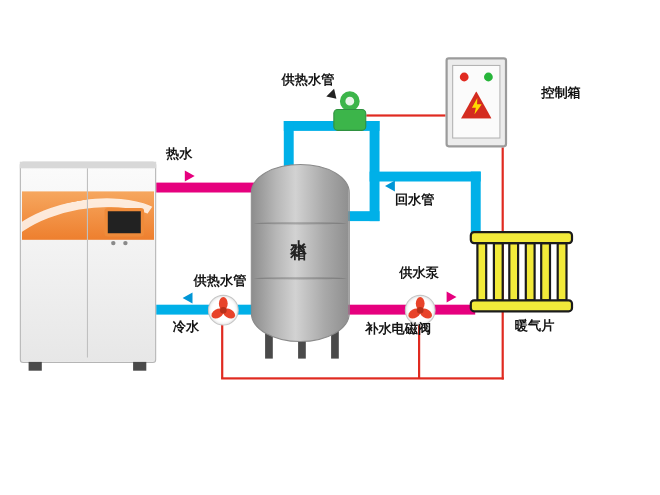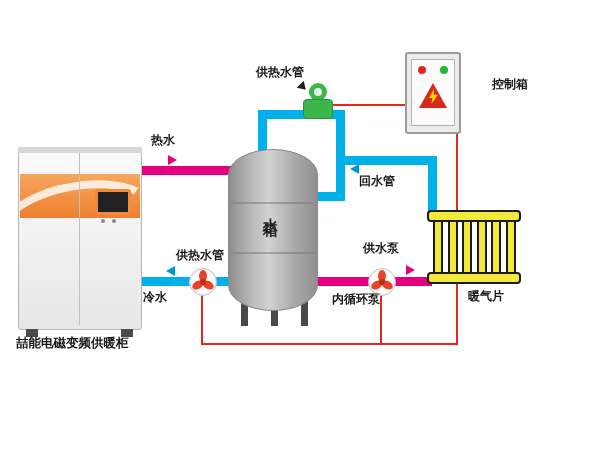--- a/index.html
+++ b/index.html
@@ -57,21 +57,20 @@
   <div class="abs" style="left:18px;top:147px;width:124px;height:6px;background:#d8d8d8;z-index:3"></div>
   <div class="abs" style="left:20px;top:174px;width:120px;height:44px;background:linear-gradient(180deg,#f6a75f,#ee7f2e);overflow:hidden;z-index:3">
     <div class="abs" style="left:-25px;top:8px;width:150px;height:70px;border:8px solid transparent;border-top-color:rgba(255,255,255,.8);border-radius:50%;transform:rotate(-10deg)"></div>
   </div>
   <div class="abs" style="left:79px;top:153px;width:1px;height:172px;background:#c0c0c0;z-index:4"></div>
   <div class="abs" style="left:95px;top:189px;width:36px;height:26px;border:3px solid #ef8b3a;background:#222;border-radius:3px;box-sizing:border-box;z-index:4"></div>
   <div class="abs" style="left:101px;top:219px;width:4px;height:4px;border-radius:50%;background:#8a8a8a;z-index:4"></div>
   <div class="abs" style="left:112px;top:219px;width:4px;height:4px;border-radius:50%;background:#8a8a8a;z-index:4"></div>
   <div class="abs" style="left:26px;top:329px;width:12px;height:8px;background:#4a4a4a;z-index:3"></div>
   <div class="abs" style="left:121px;top:329px;width:12px;height:8px;background:#4a4a4a;z-index:3"></div>
-  <div class="lbl" style="left:16px;top:336px;font-size:12.5px">喆能电磁变频供暖柜</div>
 
   <div class="abs" style="left:241px;top:300px;width:7px;height:26px;background:#4a4a4a;z-index:2"></div>
   <div class="abs" style="left:271px;top:300px;width:7px;height:26px;background:#4a4a4a;z-index:2"></div>
   <div class="abs" style="left:301px;top:300px;width:7px;height:26px;background:#4a4a4a;z-index:2"></div>
   <div class="abs" style="left:228px;top:149px;width:90px;height:162px;border-radius:45px/26px;z-index:3;
        background:linear-gradient(90deg,#8d8d8d 0%,#b7b7b7 25%,#d2d2d2 45%,#a9a9a9 75%,#8f8f8f 100%);
        border:1px solid #8a8a8a;box-sizing:border-box"></div>
   <div class="abs" style="left:231px;top:202px;width:84px;height:2px;background:rgba(80,80,80,.35);border-radius:50%;z-index:3"></div>
   <div class="abs" style="left:231px;top:252px;width:84px;height:2px;background:rgba(80,80,80,.35);border-radius:50%;z-index:3"></div>
   <div class="lbl vtext" style="left:262px;top:206px;color:#222">水箱</div>
@@ -109,25 +108,25 @@
   <div class="pump" style="left:368px;top:268px">
     <div class="blade" style="transform:rotate(0deg)"></div>
     <div class="blade" style="transform:rotate(120deg)"></div>
     <div class="blade" style="transform:rotate(240deg)"></div>
     <div class="hub"></div>
   </div>
 
   <div class="lbl" style="left:151px;top:134px">热水</div>
   <div class="ar ar-r c-hot" style="left:168px;top:155px"></div>
 
-  <div class="lbl" style="left:143px;top:291px">冷水</div>
+  <div class="lbl" style="left:157px;top:291px">冷水</div>
   <div class="ar ar-l c-cold" style="left:166px;top:266px"></div>
 
   <div class="lbl" style="left:359px;top:175px">回水管</div>
   <div class="ar ar-l c-cold" style="left:350px;top:164px"></div>
 
   <div class="lbl" style="left:176px;top:249px">供热水管</div>
   <div class="lbl" style="left:363px;top:242px">供水泵</div>
 
-  <div class="lbl" style="left:332px;top:293px">内循环泵</div>
+  <div class="lbl" style="left:332px;top:293px">补水电磁阀</div>
   <div class="ar ar-r c-hot" style="left:406px;top:265px"></div>
 
 </div>
 
 </body></html>

